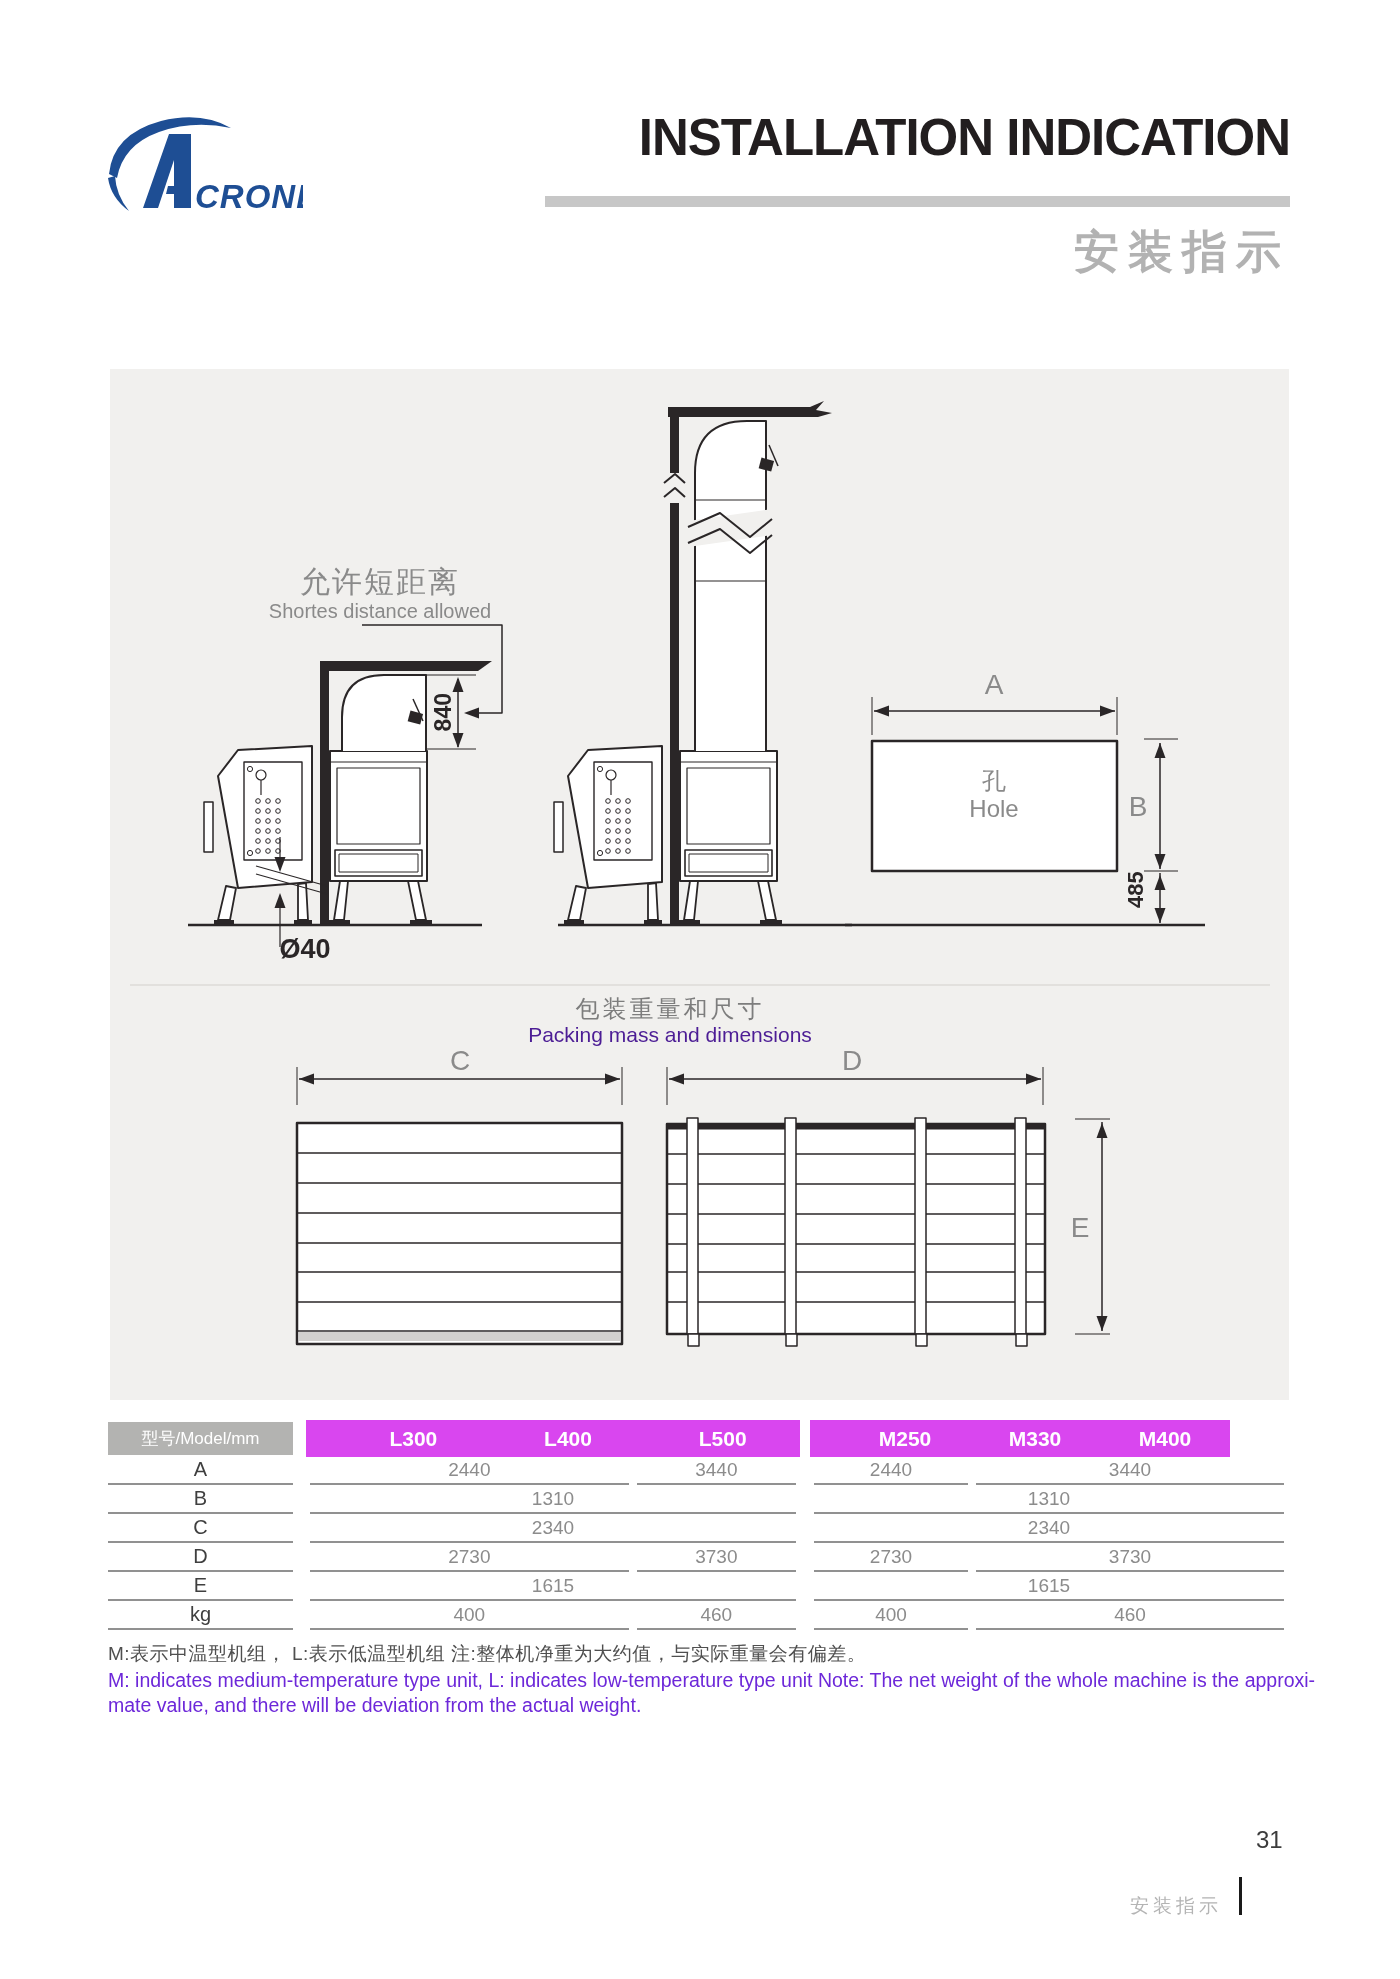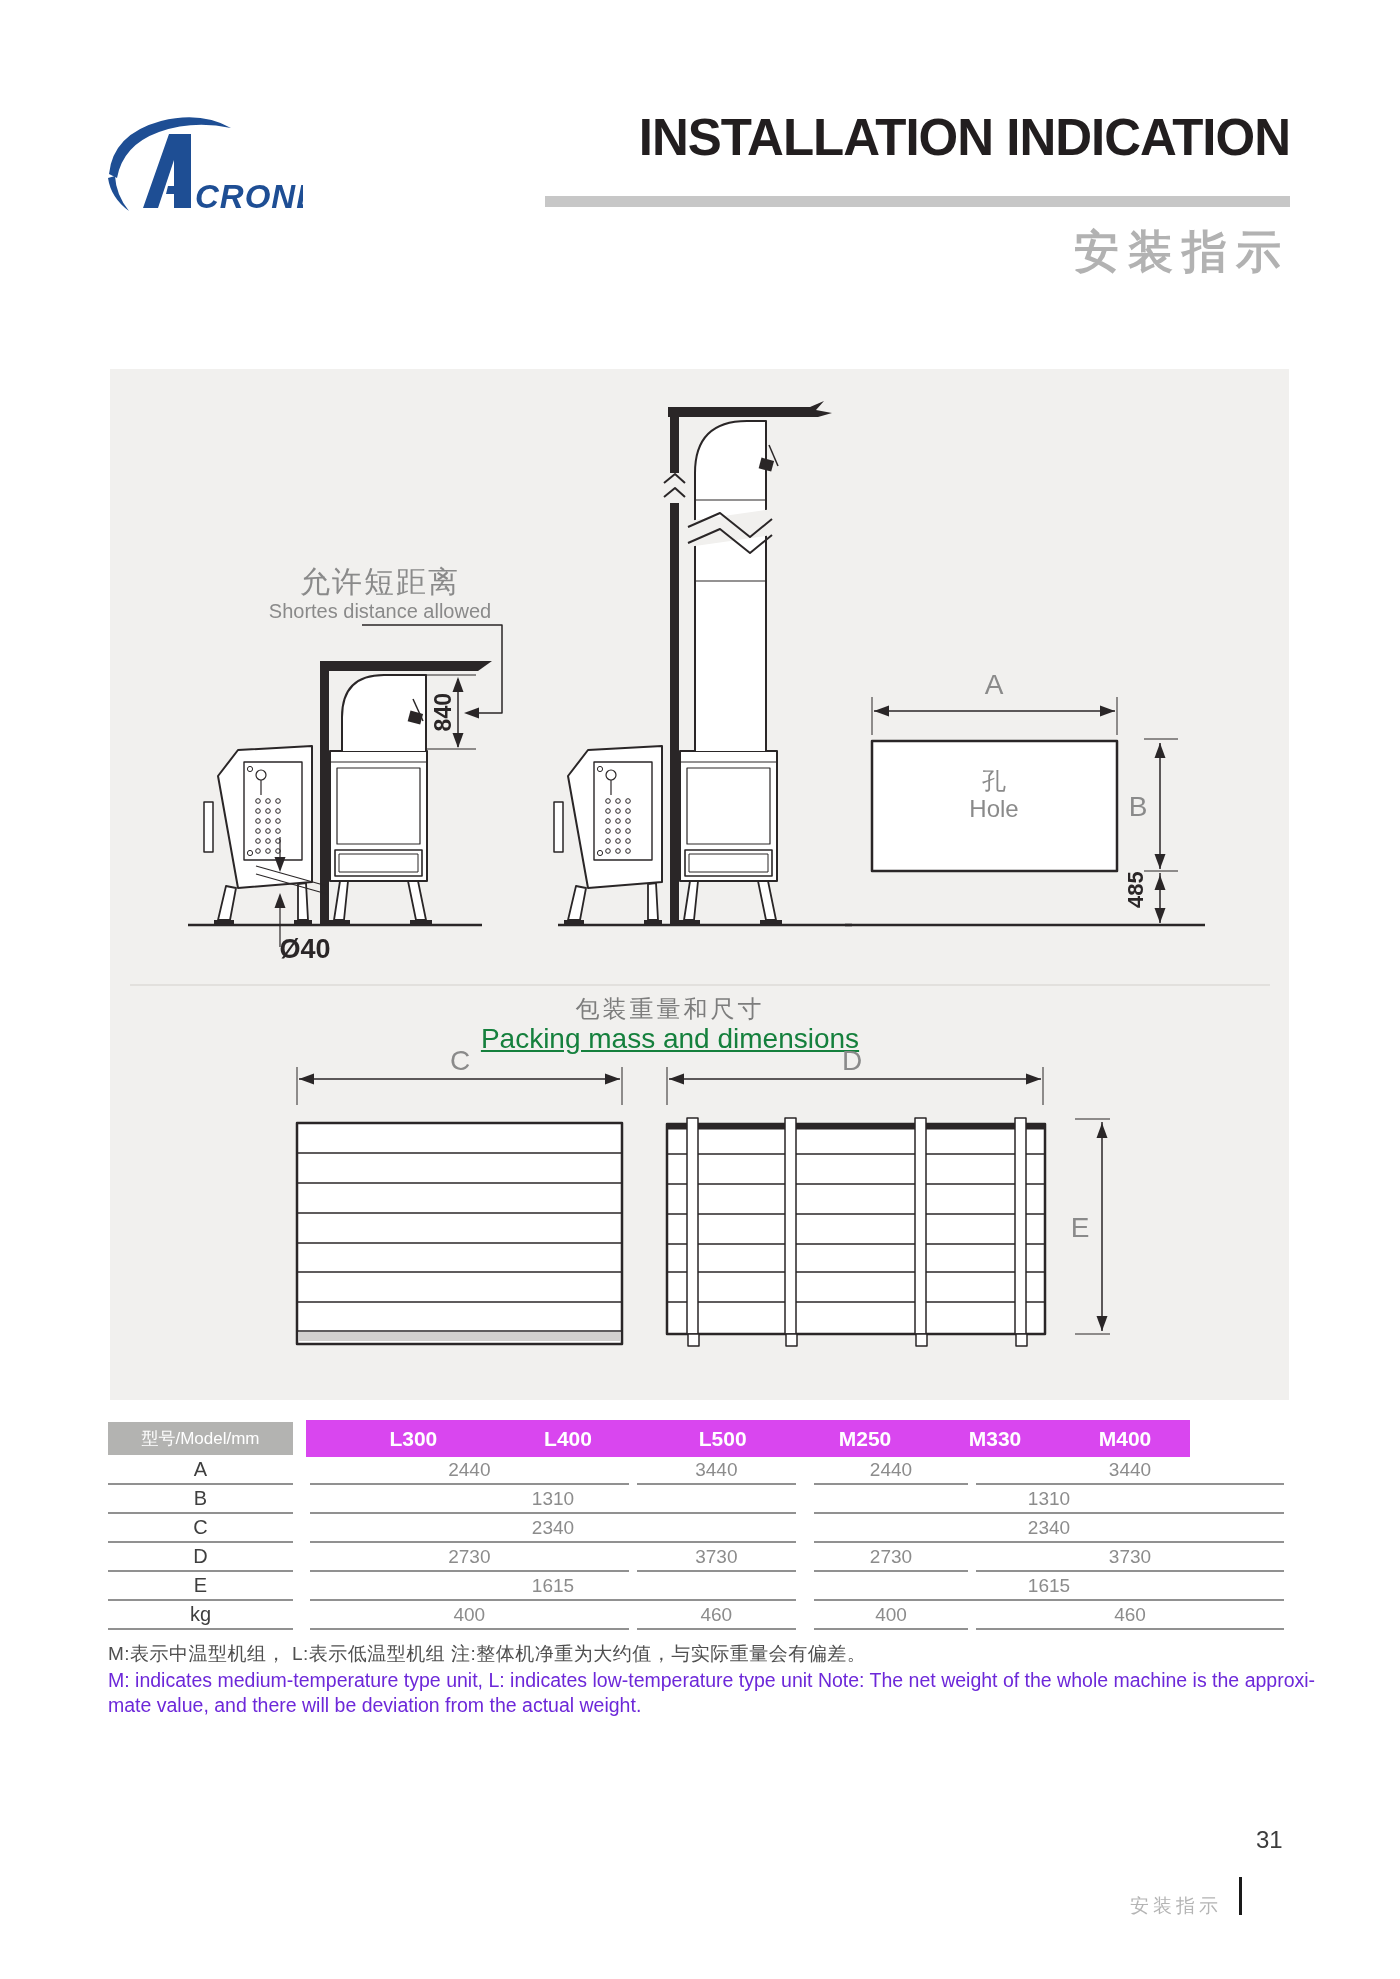--- a/index.html
+++ b/index.html
@@ -19,31 +19,31 @@
   .panel{left:110px;top:369px;width:1179px;height:1031px;background:#f1f0ee;}
   .panel svg{position:absolute;left:0;top:0;}
   .dlabel{position:absolute;color:#8a8a8a;text-align:center;line-height:1.15;}
   .dim-letter{font-size:28px;}
   .dim-num{color:#2a2627;font-weight:bold;}
   .vdim{transform:rotate(-90deg);}
   .shortest{left:140px;top:196px;width:260px;font-size:20px;}
   .shortest .zh{font-size:30px;letter-spacing:2px;}
   .pack-title{left:360px;top:626px;width:400px;}
   .pack-title .zh{font-size:24px;letter-spacing:3px;color:#7d7d7d;}
-  .pack-title .en{font-size:28px;color:#15803d;text-decoration:underline;}
+  .pack-title .en{font-size:21px;color:#4c1d95;}
 
   
   .tbl{left:0;top:1420px;width:1400px;}
   .th-label{position:absolute;left:108px;top:2px;width:185px;height:33px;background:#b3b3b1;
             color:#ffffff;font-size:17px;display:flex;align-items:center;justify-content:center;}
   .th-group{position:absolute;top:0;height:37px;background:#d946ef;display:flex;align-items:center;
             color:#ffffff;font-weight:bold;font-size:21px;padding-left:30px;box-sizing:border-box;}
   .th-group .m{flex:1;text-align:center;}
   .g1{left:306px;width:494px;}
-  .g2{left:770px;width:420px;}
+  .g2{left:810px;width:420px;}
   .rows{position:absolute;left:0;top:36px;width:1400px;}
   .trow{position:relative;height:29px;}
   .tlab{position:absolute;left:108px;top:0;width:185px;height:100%;display:flex;align-items:center;
         justify-content:center;font-size:20px;color:#3f3f3f;border-bottom:2px solid #919191;
         box-sizing:border-box;}
   .tg{position:absolute;top:0;height:100%;display:flex;}
   .tg.p1{left:306px;width:494px;}
   .tg.p2{left:810px;width:478px;}
   .tcell{display:flex;align-items:center;justify-content:center;font-size:19px;color:#8c8c8c;
          border-bottom:2px solid #919191;box-sizing:border-box;margin:0 4px;}

